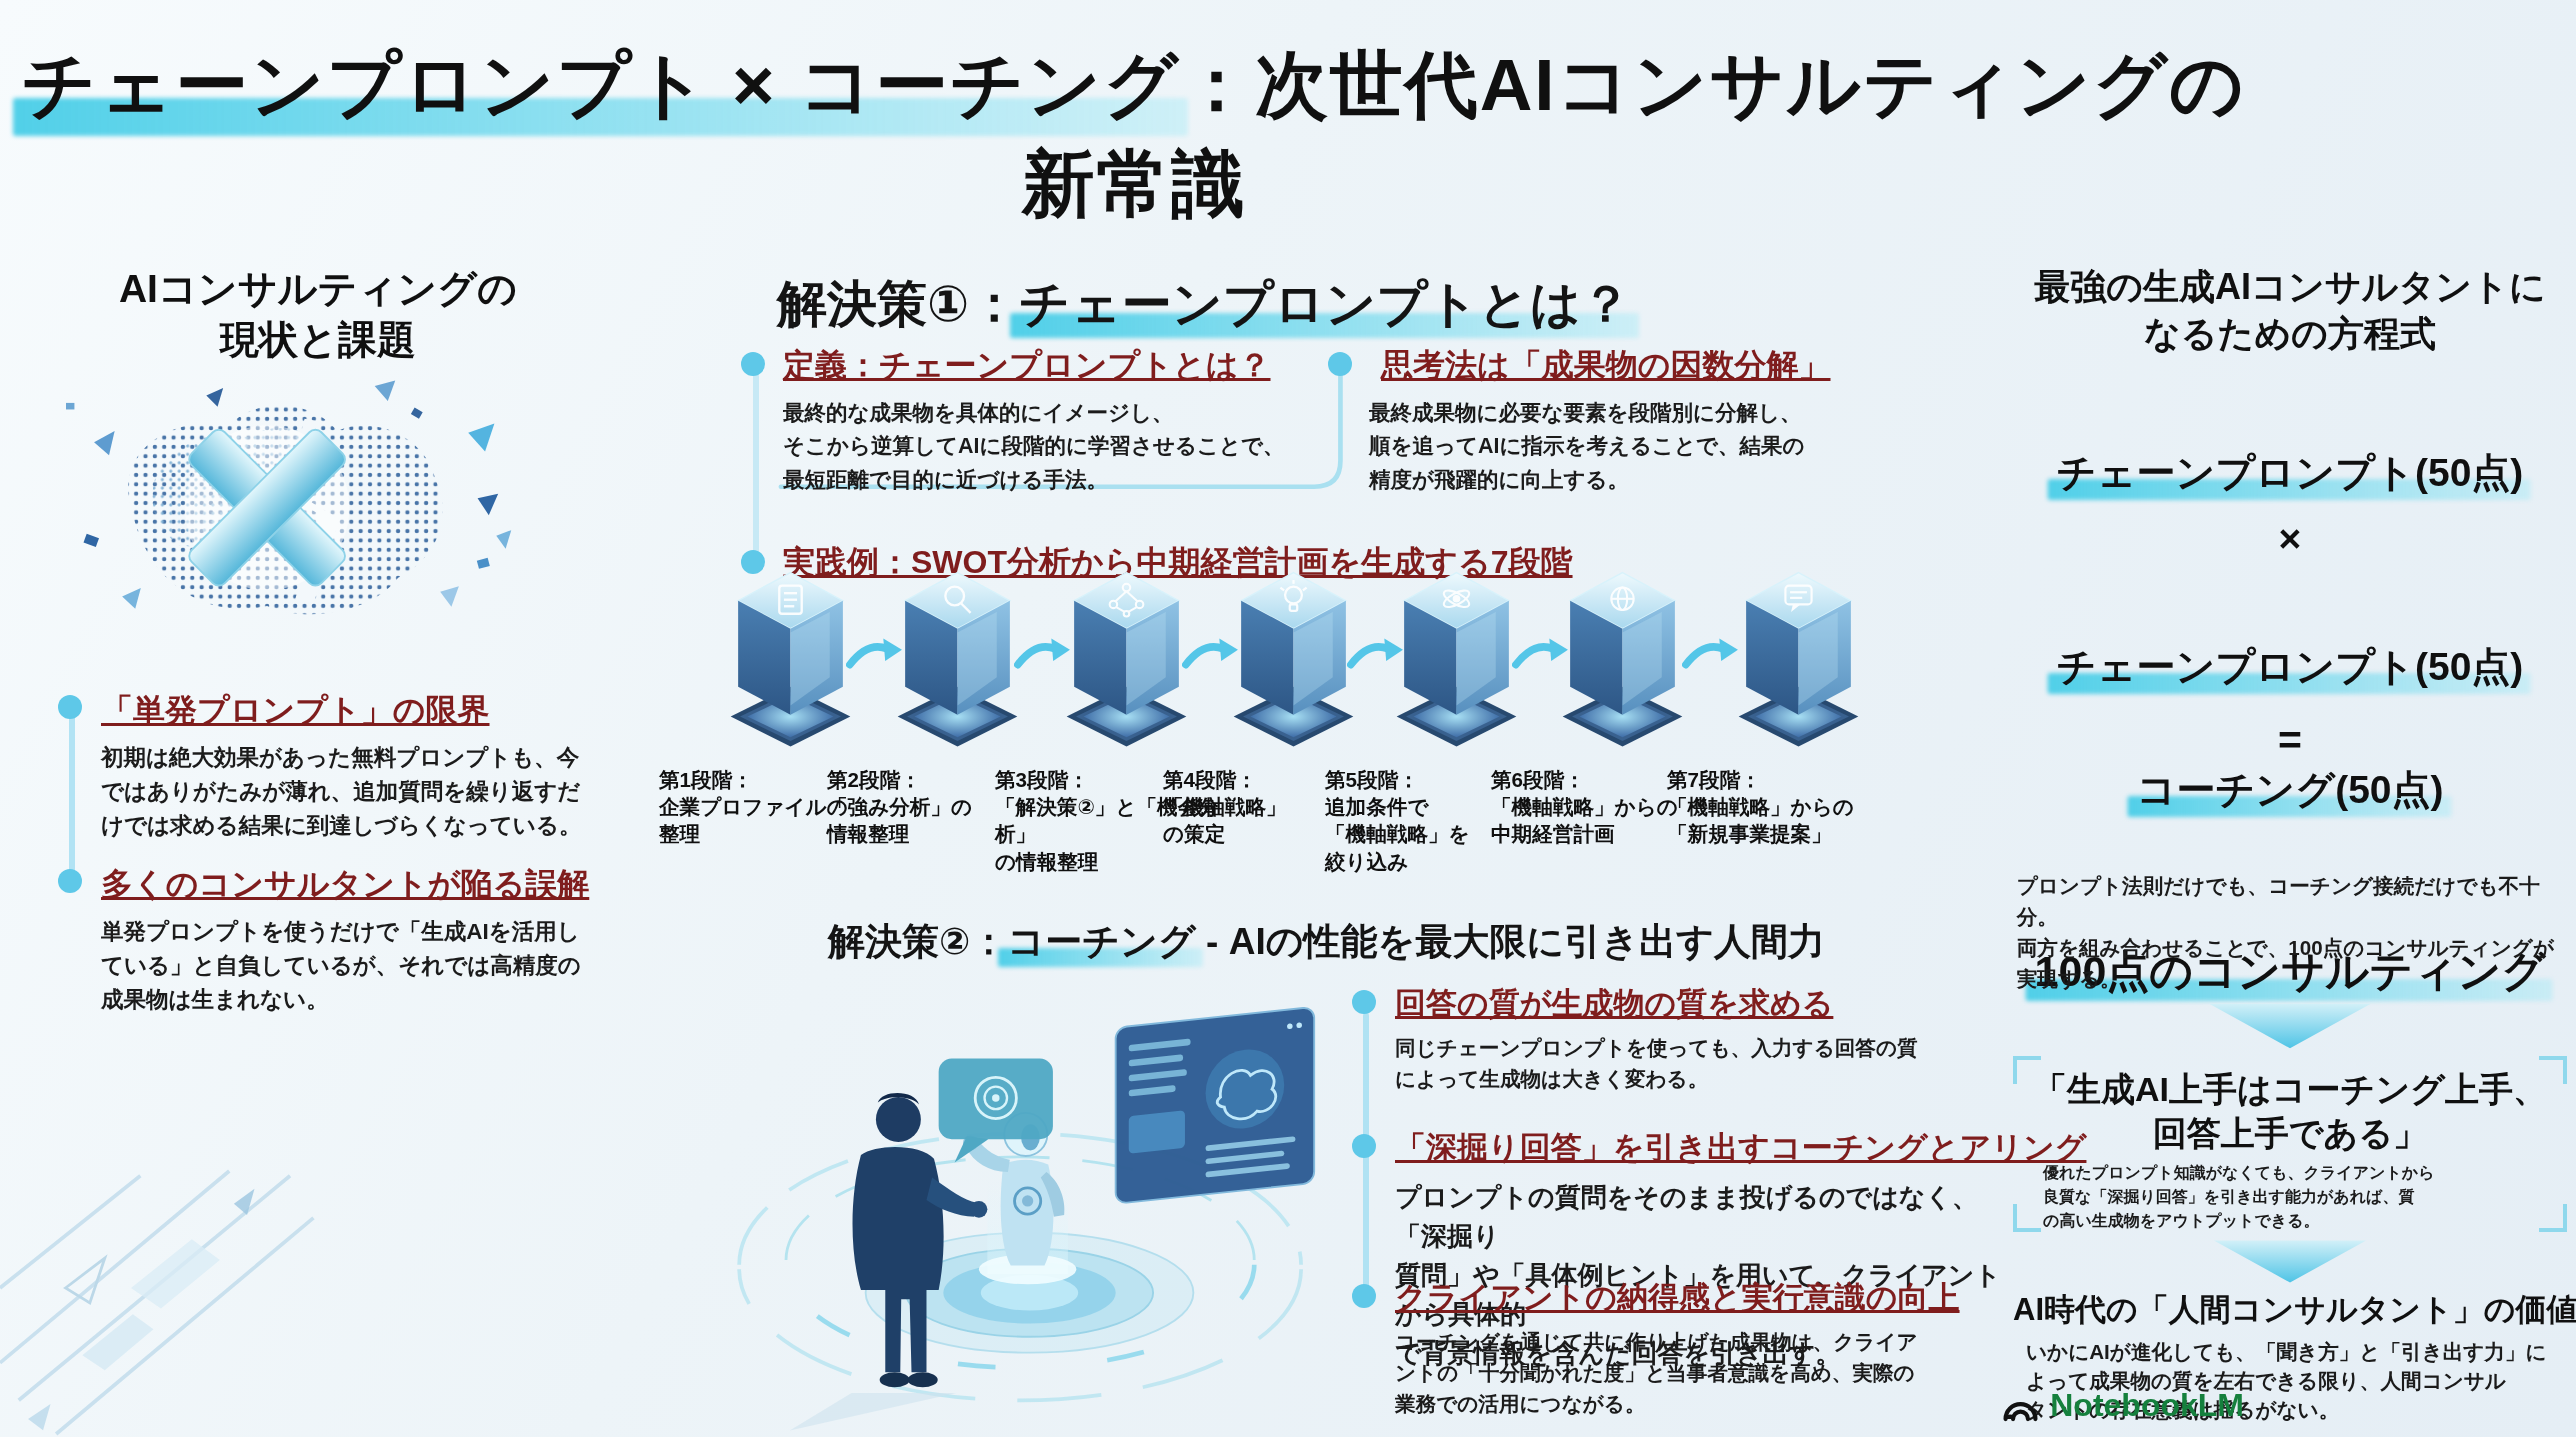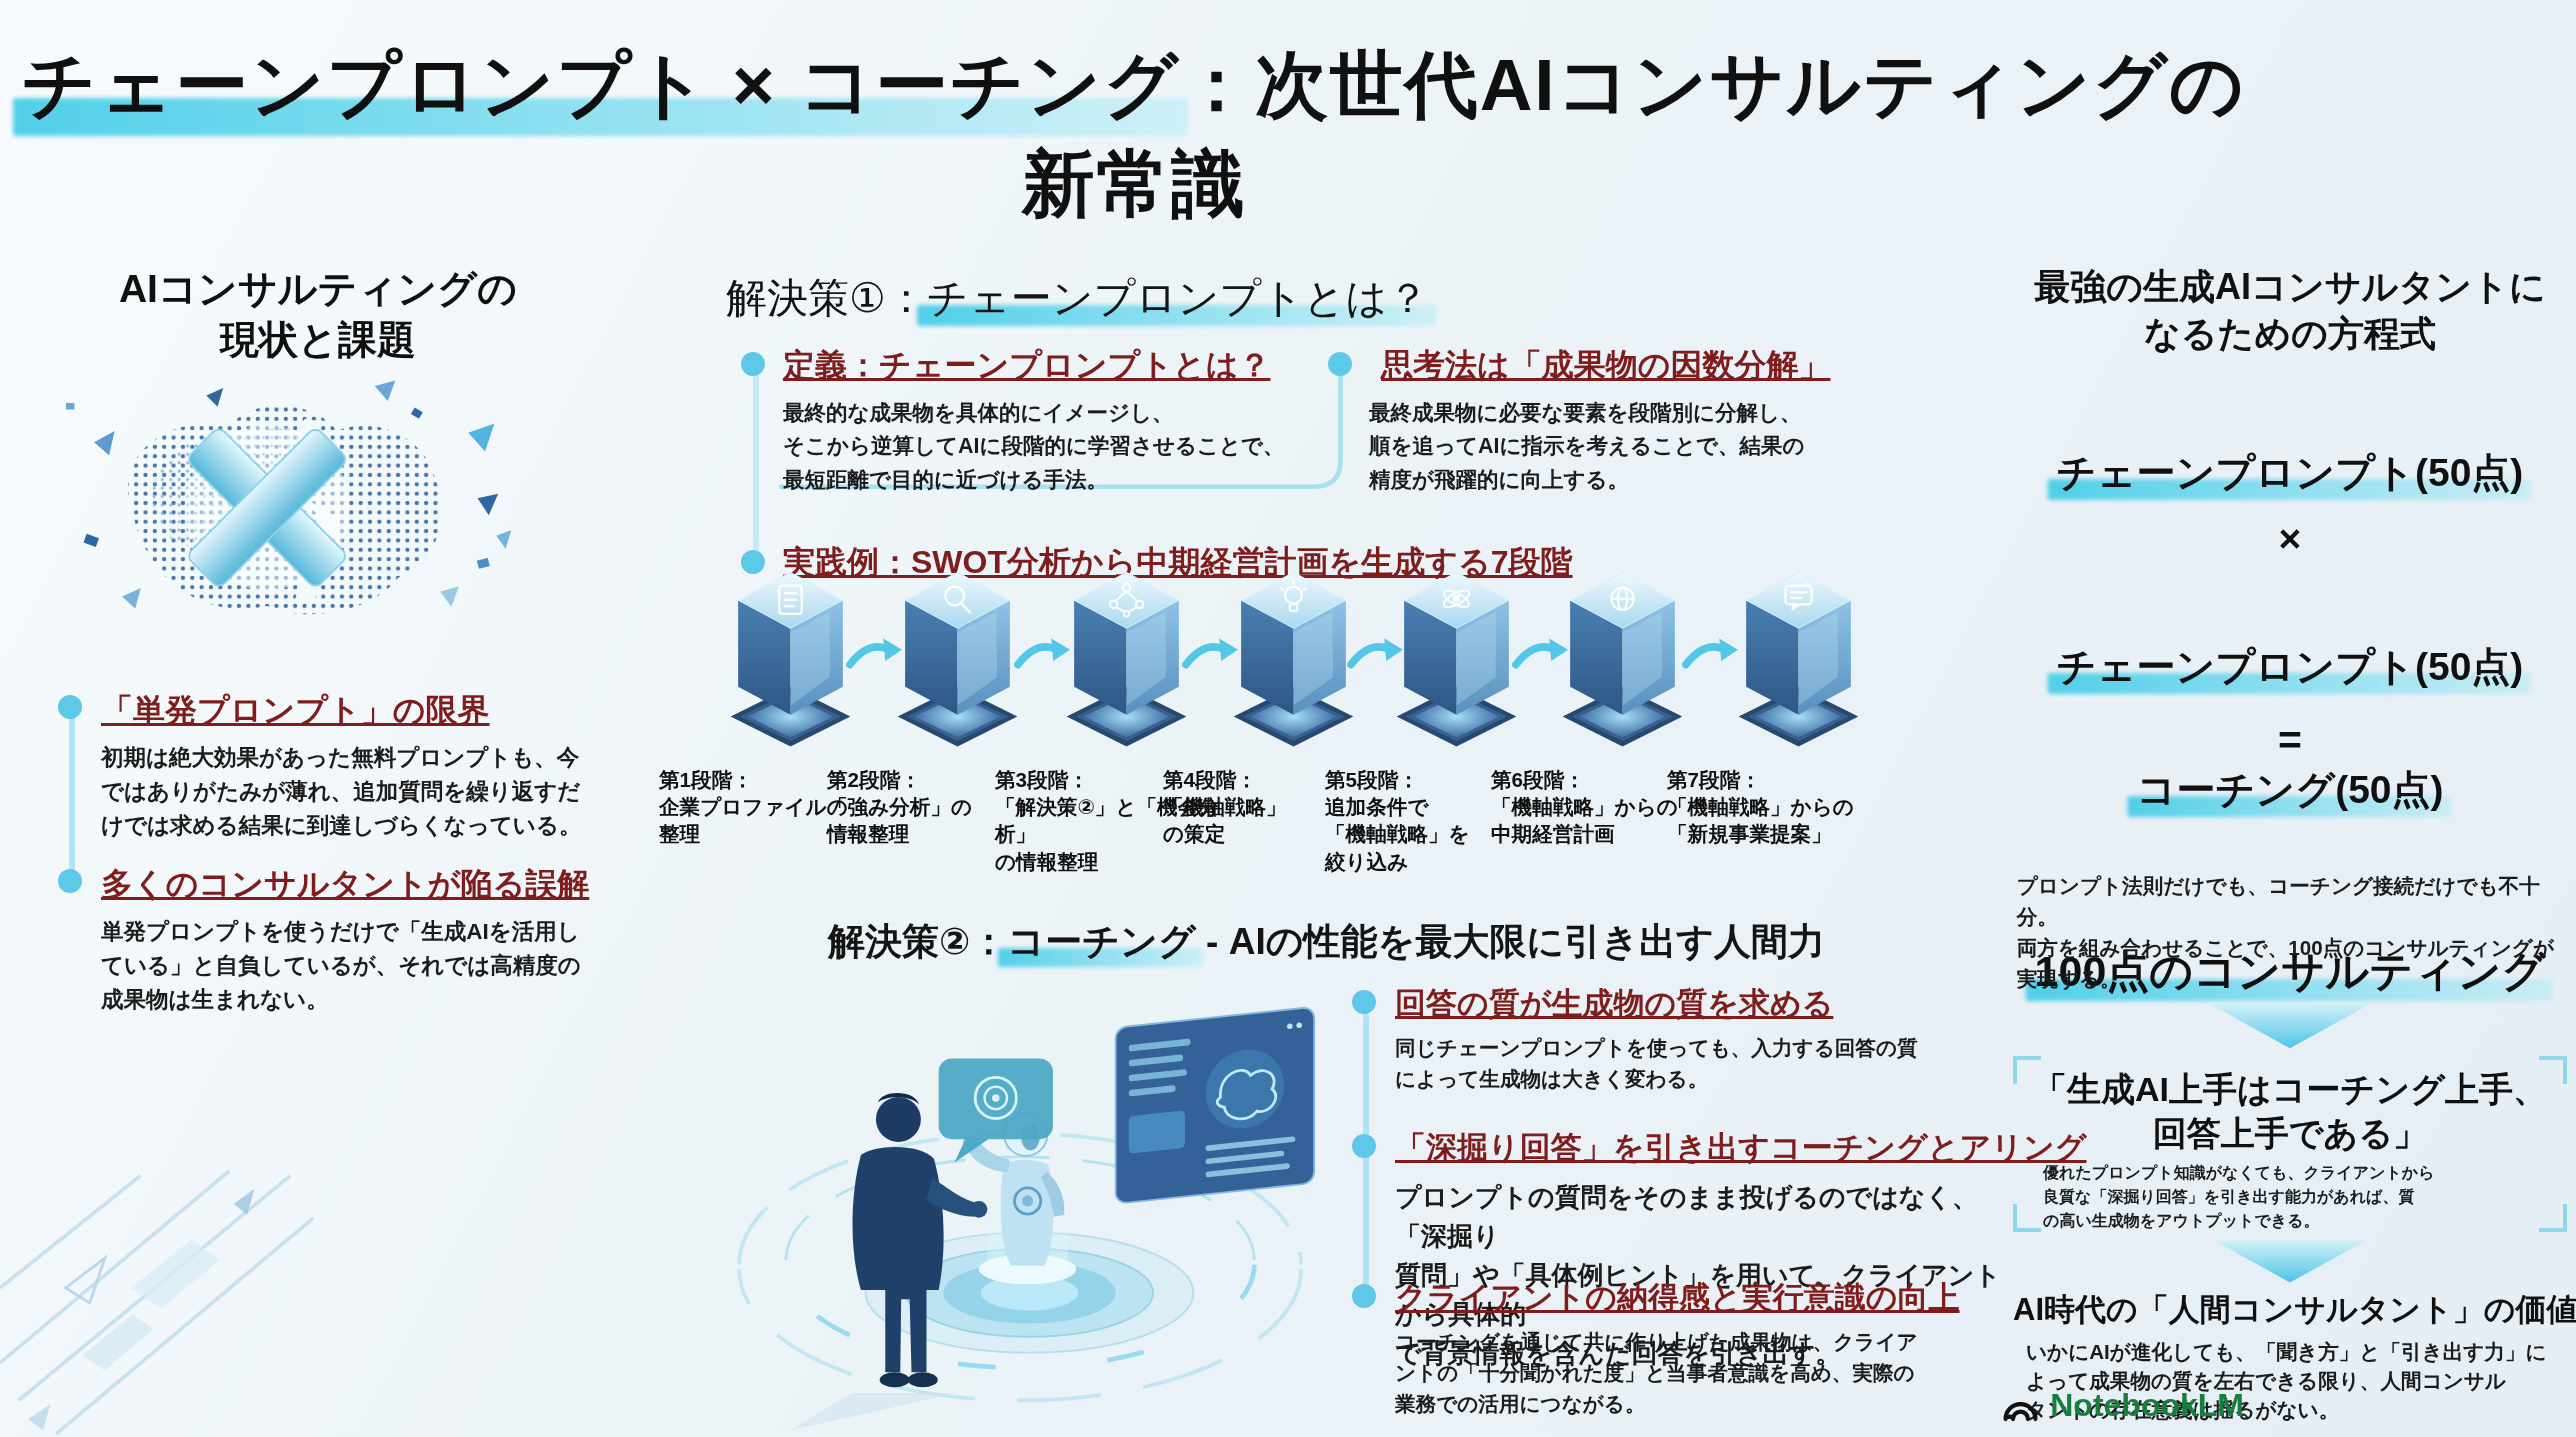--- a/index.html
+++ b/index.html
@@ -150,21 +150,21 @@
       <path d="M60,456 L335,225"></path>
       <path d="M0,300 L150,180"></path>
     </g>
     <polygon points="140,300 205,248 235,270 172,322" fill="#d9ecf5" opacity=".75"></polygon>
     <polygon points="88,372 142,328 164,344 112,388" fill="#cfe6f2" opacity=".65"></polygon>
     <polygon points="70,300 112,268 96,316" fill="none" stroke="#bcd8e8" stroke-width="3"></polygon>
     <polygon points="250,210 272,194 264,222" fill="#9cc6e0" opacity=".8"></polygon>
     <polygon points="30,440 54,424 46,452" fill="#b2d4e8" opacity=".7"></polygon>
   </svg>
 
-  <div class="abs nowrap" style="left:726px;top:271px;font-size:41px;font-weight:400;">
+  <div class="abs nowrap" style="left:777px;top:271px;font-size:50px;font-weight:700;">
     <span>解決策①：</span><span class="hl-band">チェーンプロンプトとは？</span>
   </div>
 
   <svg class="abs" style="left:775px;top:367px;" width="576" height="131" viewBox="0 0 615 140">
     <path d="M604,6 L604,100 Q604,128 576,128 L6,128" stroke="#9ddcee" stroke-width="5" fill="none" stroke-linecap="round" opacity=".85"></path>
   </svg>
   <div class="abs vline" style="left:753px;top:373px;height:183px;opacity:.55;"></div>
 
   <div class="abs dot" style="left:741px;top:352px;"></div>
   <div class="abs b-title nowrap" style="left:783px;top:344px;font-size:32px;">定義：チェーンプロンプトとは？</div>

